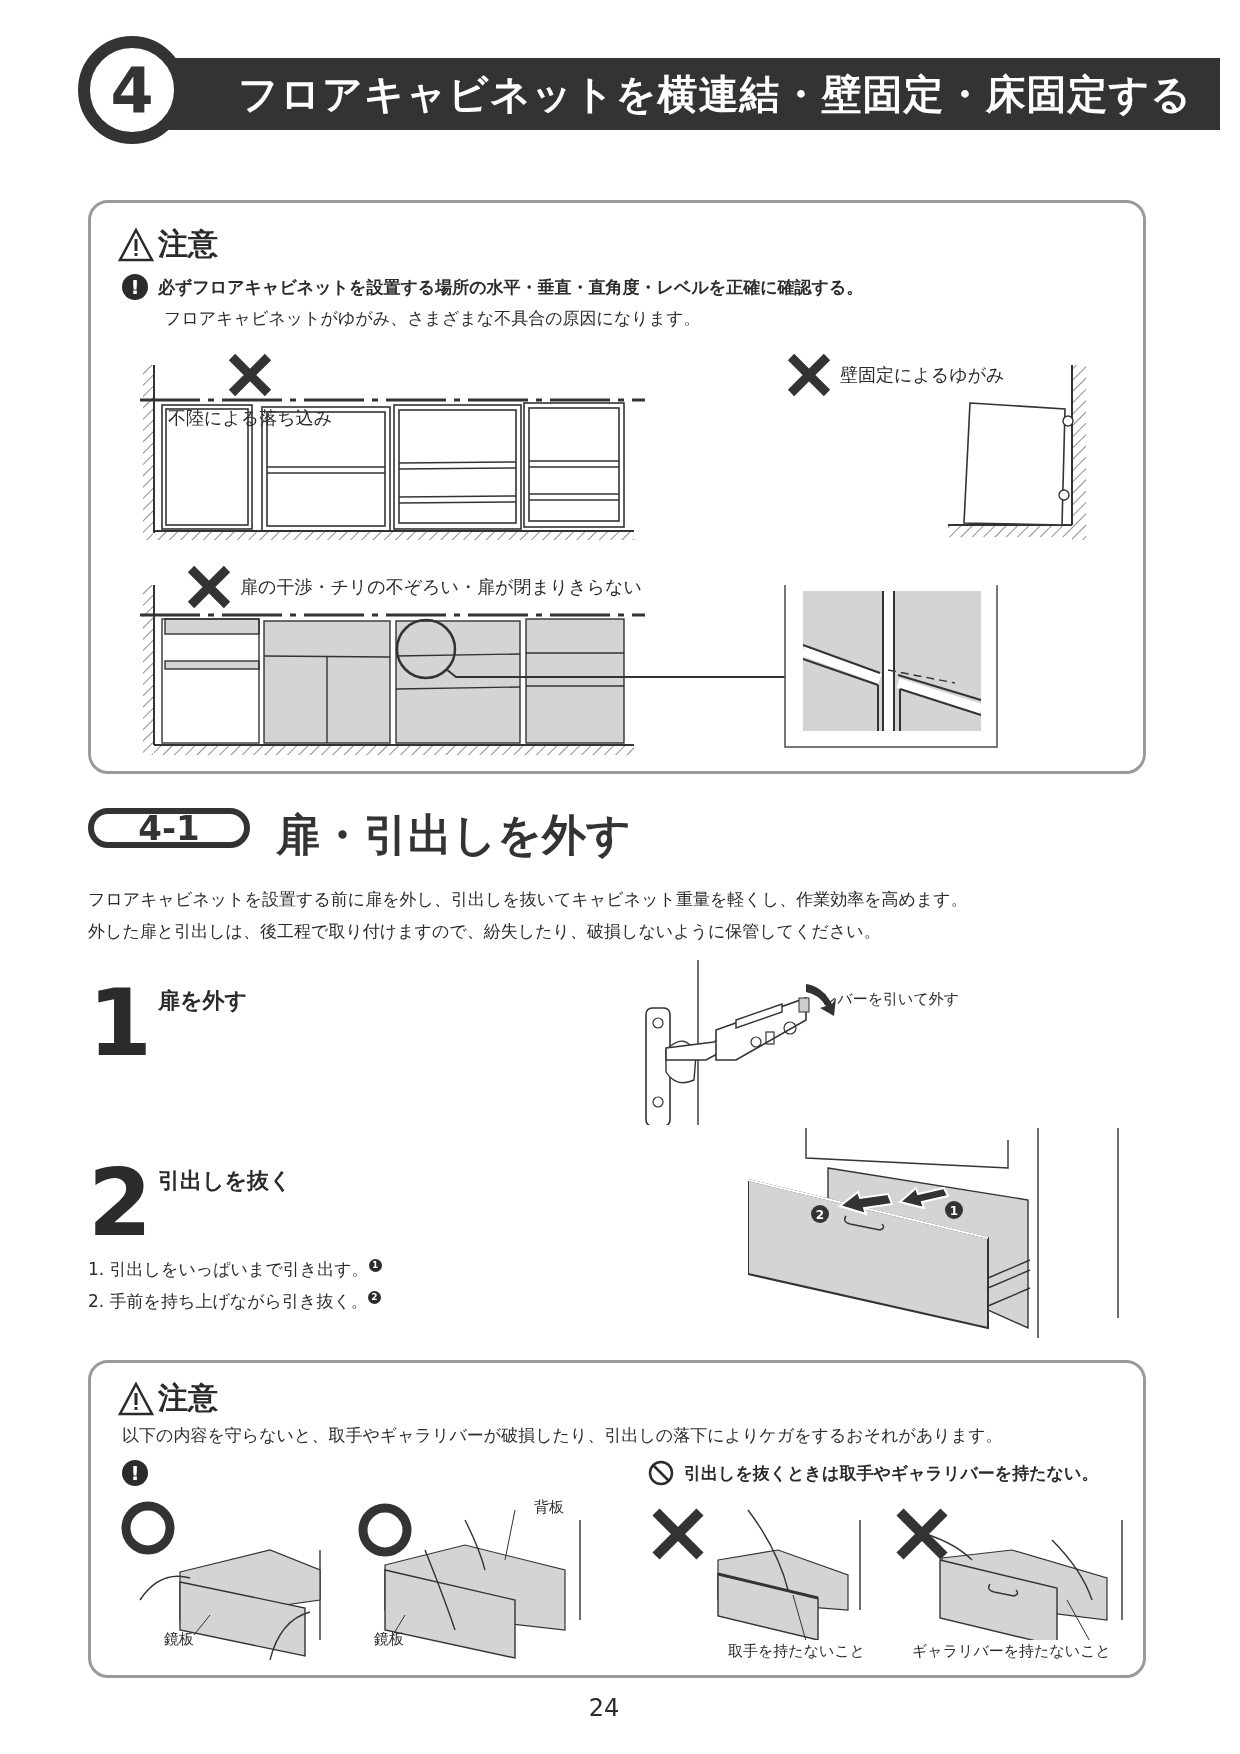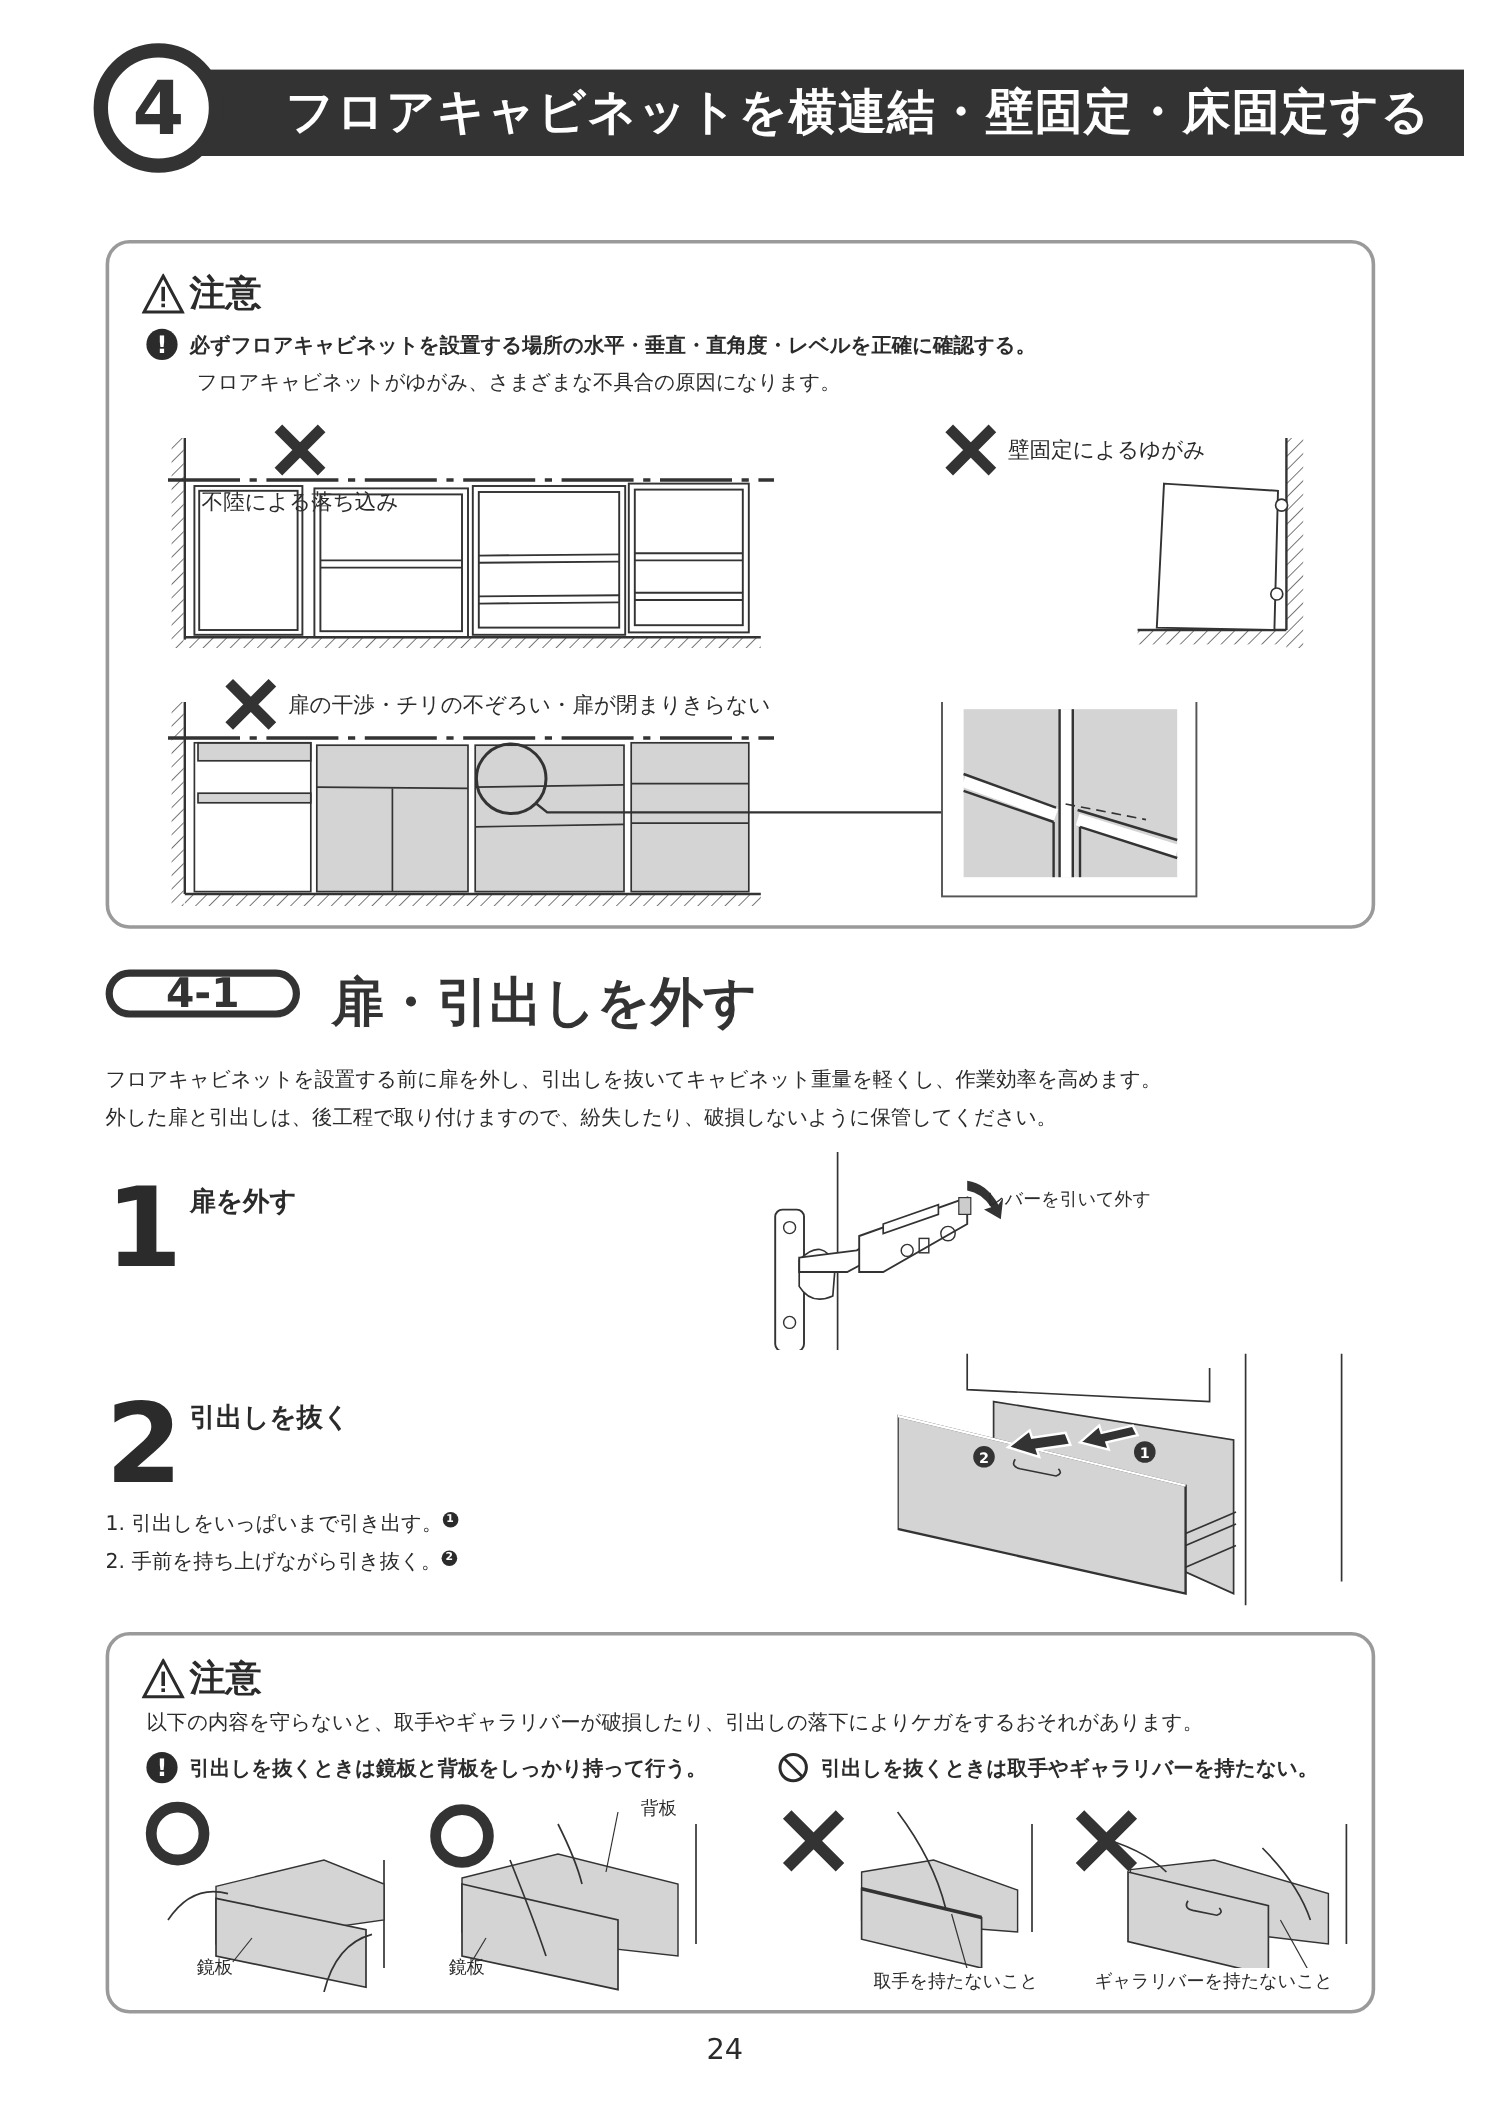--- a/index.html
+++ b/index.html
@@ -239,21 +239,20 @@
     <polygon points="18,2 34,32 2,32" fill="none" stroke="#2b2b2b" stroke-width="2.5"></polygon>
     <rect x="16.5" y="11" width="3" height="12" fill="#2b2b2b"></rect>
     <rect x="16.5" y="25" width="3" height="3" fill="#2b2b2b"></rect>
   </svg>
   <span>注意</span>
 </div>
 <div class="abs norm" style="left:122px; top:1424px;">以下の内容を守らないと、取手やギャラリバーが破損したり、引出しの落下によりケガをするおそれがあります。</div>
 
 <div class="abs bold-line" style="left:122px; top:1460px;">
   <span class="icon-excl">!</span>
-  <span>引出しを抜くときは鏡板と背板をしっかり持って行う。</span>
 </div>
 <div class="abs bold-line" style="left:648px; top:1460px;">
   <svg class="icon-prohibit" viewBox="0 0 26 26">
     <circle cx="13" cy="13" r="11" fill="none" stroke="#2b2b2b" stroke-width="2.5"></circle>
     <line x1="5" y1="5" x2="21" y2="21" stroke="#2b2b2b" stroke-width="2.5"></line>
   </svg>
   <span>引出しを抜くときは取手やギャラリバーを持たない。</span>
 </div>
 
 <svg class="abs" style="left:120px; top:1500px;" width="220" height="160" viewBox="0 0 220 160">

